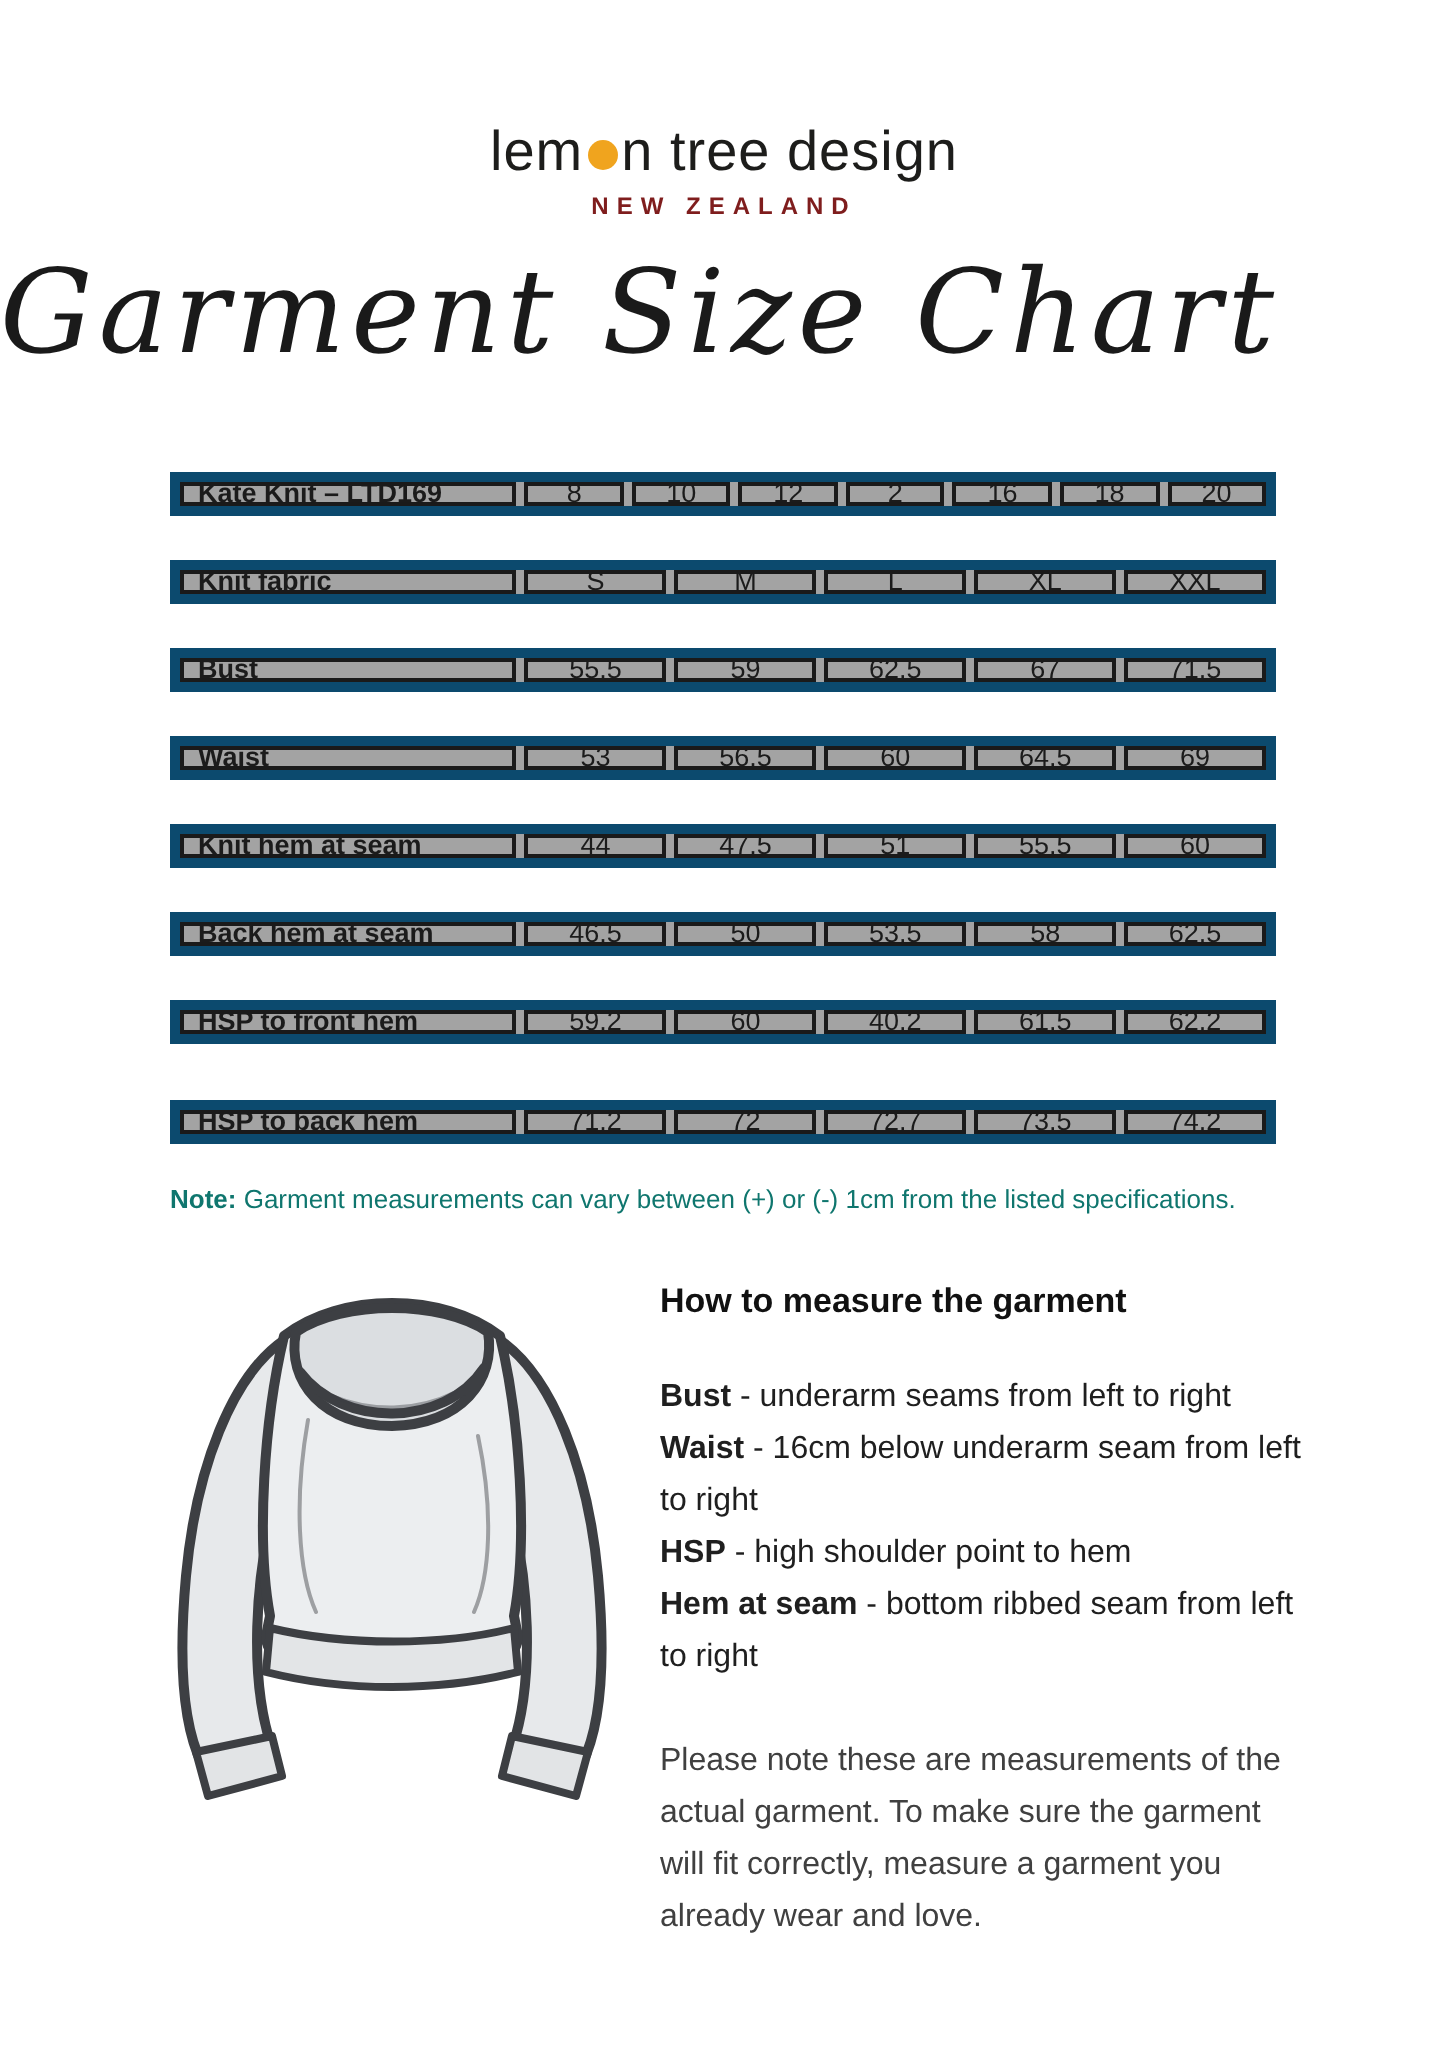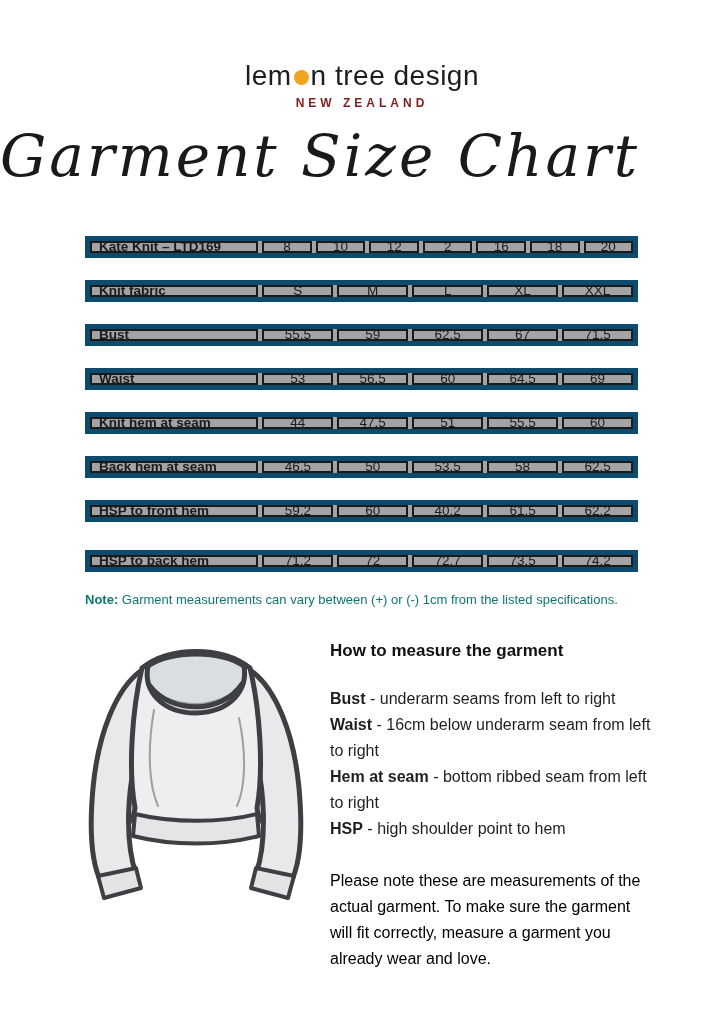--- a/index.html
+++ b/index.html
@@ -89,21 +89,21 @@
   .illustration { position: absolute; top: 638px; left: 76px; width: 240px; height: 266px; }
   .caption {
     position: absolute; top: 912px; left: 78px; width: 232px;
     text-align: center; font-size: 16px; color: #1f1f1f;
   }
 
   .guide { position: absolute; top: 641px; left: 330px; width: 326px; }
   .guide-heading { font-size: 17px; font-weight: bold; margin-bottom: 25px; color: #111111; }
   .guide-items { font-size: 16px; line-height: 26px; color: #1f1f1f; margin-top: 10px; }
   .guide-items .term { font-weight: bold; }
-  .guide-paragraph { margin-top: 26px; font-size: 16px; line-height: 26px; color: #000000; }
+  .guide-paragraph { margin-top: 26px; font-size: 16px; line-height: 26px; color: #404040; }
 </style>
 </head>
 <body>
 
 <div class="page">
 
   <div class="logo">
     <div class="logo-line1">
       <span>lem</span><span class="logo-dot" style="background: rgb(240, 164, 30);"></span><span>n tree design</span>
     </div>
@@ -208,19 +208,19 @@
       <path d="M 163 80 C 171 118, 169 150, 161 168" fill="none" stroke-width="2" opacity="0.45"></path>
       <path d="M 90 60 C 110 68, 132 68, 152 58" fill="none" stroke-width="2" opacity="0.4"></path>
     </g>
   </svg>
 
   <div class="guide">
     <div class="guide-heading">How to measure the garment</div>
     <div class="guide-items">
         <div><span class="term">Bust</span><span> - underarm seams from left to right</span></div>
         <div><span class="term">Waist</span><span> - 16cm below underarm seam from left to right</span></div>
+        <div><span class="term">HSP</span><span> - high shoulder point to hem</span></div>
         <div><span class="term">Hem at seam</span><span> - bottom ribbed seam from left to right</span></div>
-        <div><span class="term">HSP</span><span> - high shoulder point to hem</span></div>
       </div>
     <div class="guide-paragraph">Please note these are measurements of the actual garment. To make sure the garment will fit correctly, measure a garment you already wear and love.</div>
   </div>
 
 </div>
 
 </body></html>

